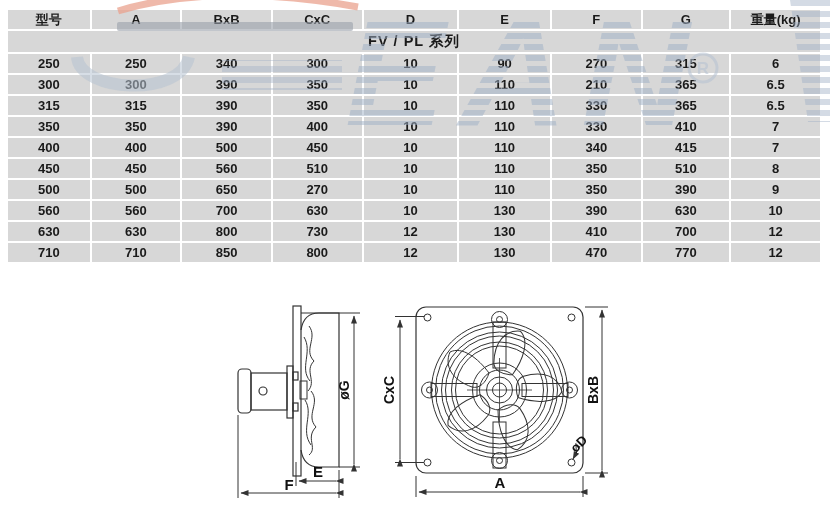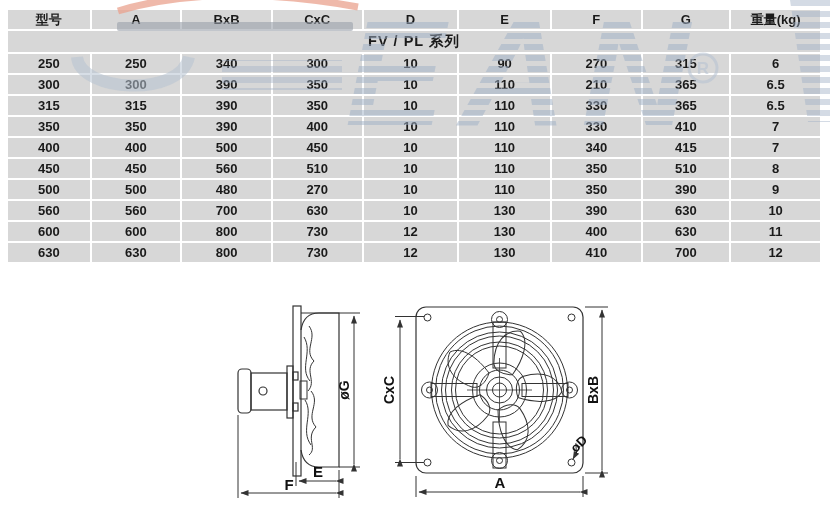--- a/index.html
+++ b/index.html
@@ -129,61 +129,61 @@
         <td>510</td>
         <td>10</td>
         <td>110</td>
         <td>350</td>
         <td>510</td>
         <td>8</td>
       </tr>
       <tr>
         <td>500</td>
         <td>500</td>
-        <td>480</td>
+        <td>650</td>
         <td>270</td>
         <td>10</td>
         <td>110</td>
         <td>350</td>
         <td>390</td>
         <td>9</td>
       </tr>
       <tr>
         <td>560</td>
         <td>560</td>
         <td>700</td>
         <td>630</td>
         <td>10</td>
         <td>130</td>
         <td>390</td>
         <td>630</td>
         <td>10</td>
-      </tr>
-      <tr>
-        <td>600</td>
-        <td>600</td>
-        <td>800</td>
-        <td>730</td>
-        <td>12</td>
-        <td>130</td>
-        <td>400</td>
-        <td>630</td>
-        <td>11</td>
       </tr>
       <tr>
         <td>630</td>
         <td>630</td>
         <td>800</td>
         <td>730</td>
         <td>12</td>
         <td>130</td>
         <td>410</td>
         <td>700</td>
         <td>12</td>
       </tr>
+      <tr>
+        <td>710</td>
+        <td>710</td>
+        <td>850</td>
+        <td>800</td>
+        <td>12</td>
+        <td>130</td>
+        <td>470</td>
+        <td>770</td>
+        <td>12</td>
+      </tr>
     </tbody>
 </table>
 
 <svg class="layer" width="830" height="519" viewBox="0 0 830 519">
   <defs>
     <marker id="arr" markerWidth="9" markerHeight="8" refX="7.5" refY="4" orient="auto" markerUnits="userSpaceOnUse">
       <path d="M0,1 L8,4 L0,7 Z" fill="#333"></path>
     </marker>
   </defs>
 

